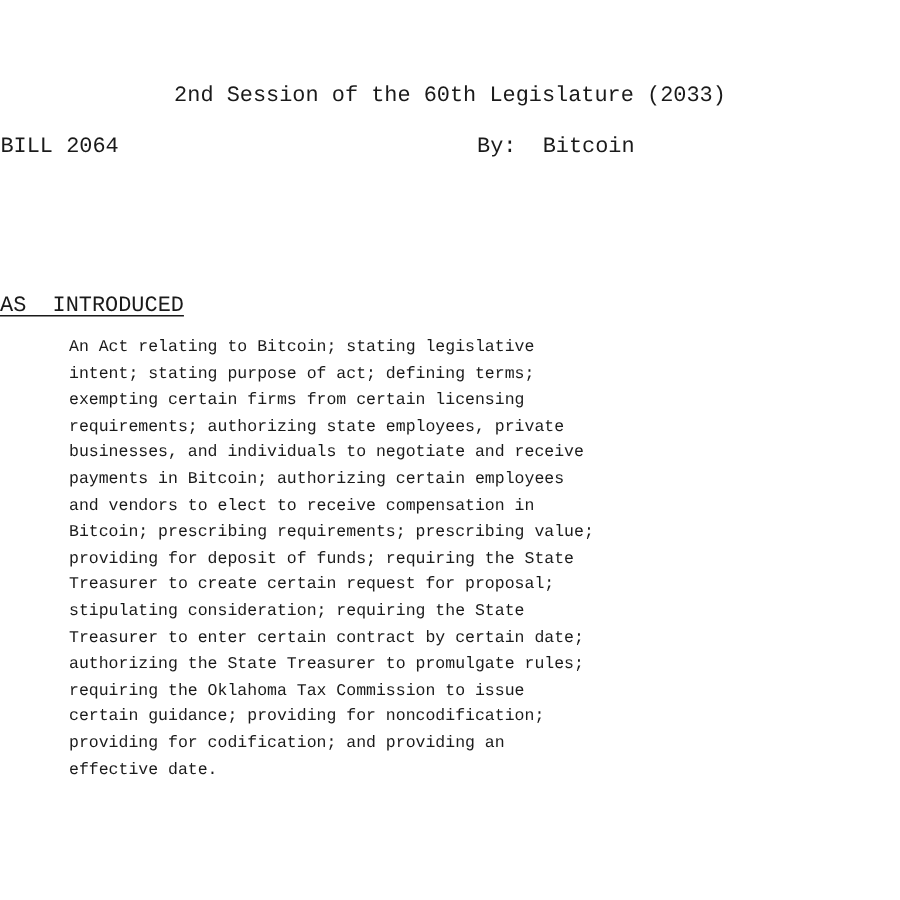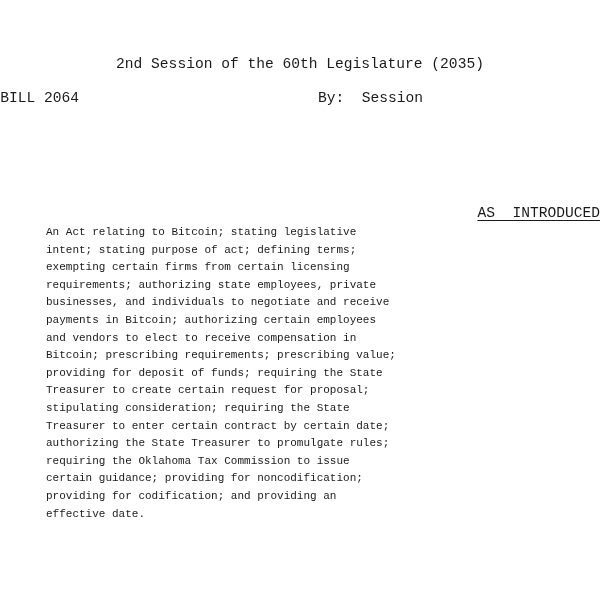--- a/index.html
+++ b/index.html
@@ -69,24 +69,24 @@
     position: absolute;
     top: 0;
     left: 318px;
     font-size: 14.6px;
     white-space: pre;
   }
 
   
   #as-introduced-wrap {
     position: absolute;
-    top: 204px;
+    top: 194px;
     left: 0;
     width: 600px;
-    text-align: right;
+    text-align: left;
   }
 
   #as-introduced {
     font-size: 14.6px;
     white-space: pre;
     text-decoration: underline;
     text-underline-offset: 3px;
     text-decoration-thickness: 1px;
   }
 
@@ -106,25 +106,25 @@
     white-space: pre;
     height: 17.6px;
   }
 </style>
 </head>
 <body>
 
 <div id="page">
 
 
-  <div class="hdr-line" id="session-title">2nd Session of the 60th Legislature (2035)</div>
+  <div class="hdr-line" id="session-title">2nd Session of the 60th Legislature (2033)</div>
 
   <div id="bill-row">
     <div id="bill-number">SENATE BILL 2064</div>
-    <div id="bill-author">By:  Session</div>
+    <div id="bill-author">By:  Bitcoin</div>
   </div>
 
   <div id="as-introduced-wrap">
     <span id="as-introduced">AS  INTRODUCED</span>
   </div>
 
   <div id="act-body"><span class="body-line">An Act relating to Bitcoin; stating legislative</span><span class="body-line">intent; stating purpose of act; defining terms;</span><span class="body-line">exempting certain firms from certain licensing</span><span class="body-line">requirements; authorizing state employees, private</span><span class="body-line">businesses, and individuals to negotiate and receive</span><span class="body-line">payments in Bitcoin; authorizing certain employees</span><span class="body-line">and vendors to elect to receive compensation in</span><span class="body-line">Bitcoin; prescribing requirements; prescribing value;</span><span class="body-line">providing for deposit of funds; requiring the State</span><span class="body-line">Treasurer to create certain request for proposal;</span><span class="body-line">stipulating consideration; requiring the State</span><span class="body-line">Treasurer to enter certain contract by certain date;</span><span class="body-line">authorizing the State Treasurer to promulgate rules;</span><span class="body-line">requiring the Oklahoma Tax Commission to issue</span><span class="body-line">certain guidance; providing for noncodification;</span><span class="body-line">providing for codification; and providing an</span><span class="body-line">effective date.</span></div>
 
 </div>
 

